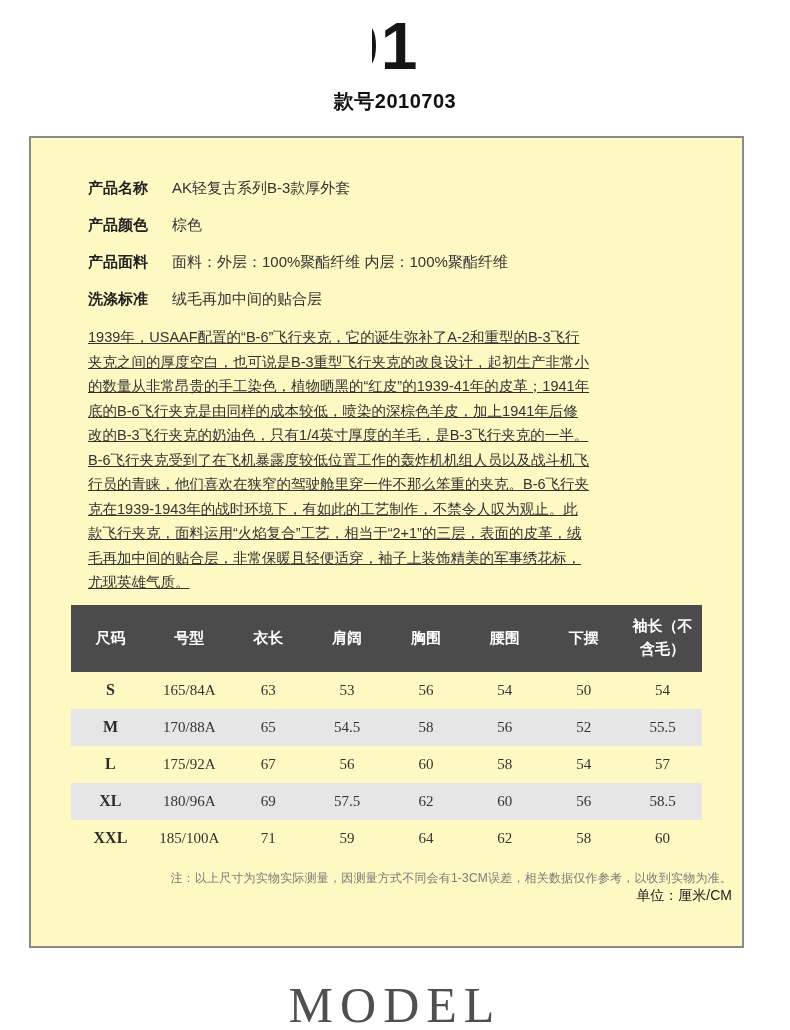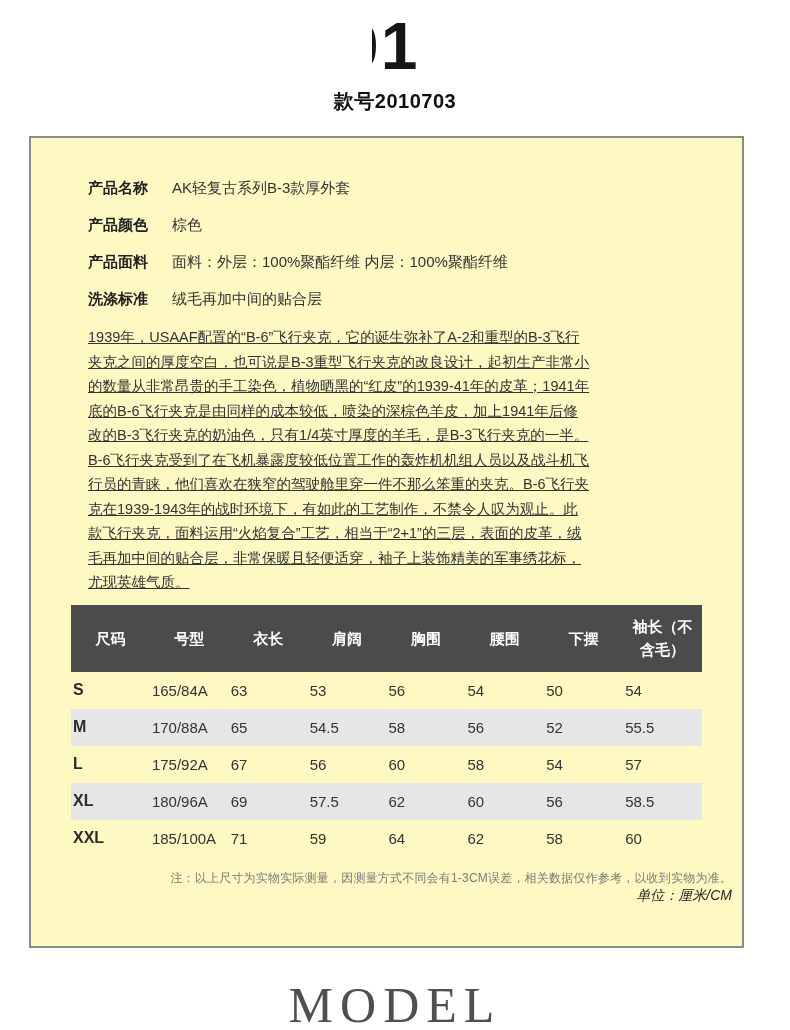--- a/index.html
+++ b/index.html
@@ -40,21 +40,21 @@
   .info { padding:39px 0 0 57px; }
   .info-row { display:flex; margin-bottom:16px; font-size:15px; line-height:21px; }
   .info-label { font-weight:700; width:62px; flex:none; margin-right:22px; color:#222; }
   .info-value { max-width:505px; color:#333; }
   .info-row.feature { margin-bottom:0; }
   .info-row.feature .info-value { font-size:14.5px; line-height:24.5px; max-width:503px;text-decoration:underline; }
 
   
   .size-table {
     width:631px; margin:10px 40px 0 40px;
-    border-collapse:collapse; table-layout:fixed; 
+    border-collapse:collapse; table-layout:fixed; text-align:center;font-family:Liberation Serif, serif;
   }
   .size-table thead th {
     background:var(--table-header-bg,#4b4b4b);
     color:var(--header-text,#ffffff);
     font-size:15px; font-weight:700;
     height:67px; padding:0 4px; line-height:23px;
     vertical-align:middle;
   }
   .size-table tbody td {
     height:37px; font-size:15px; color:#333;
@@ -63,21 +63,21 @@
   .size-table tbody td:first-child { font-weight:700; font-size:16px; color:#2b2b2b; }
   .size-table tbody tr:nth-child(even) { background:var(--table-stripe-bg,#e6e6e6); }
 
   
   .note-row {
     display:flex; justify-content:space-between; align-items:flex-end;
     margin:13px 10px 0 35px;
     flex-direction:column;
   }
   .note { font-size:12px; color:#7a7a7a; letter-spacing:0.2px; }
-  .unit { font-size:14px; color:#222; white-space:nowrap; margin-left:12px;font-style:italic; }
+  .unit { font-size:14px; color:#222; white-space:nowrap; margin-left:12px; }
 
   
   .model-footer { position:absolute; left:0; right:0; top:976px; text-align:center; }
   .model-text {
     font-family:"Liberation Serif","DejaVu Serif",serif;
     font-size:50px; letter-spacing:7px; color:#4f4f4f; font-weight:400;
   }
 </style>
 </head>
 <body>

